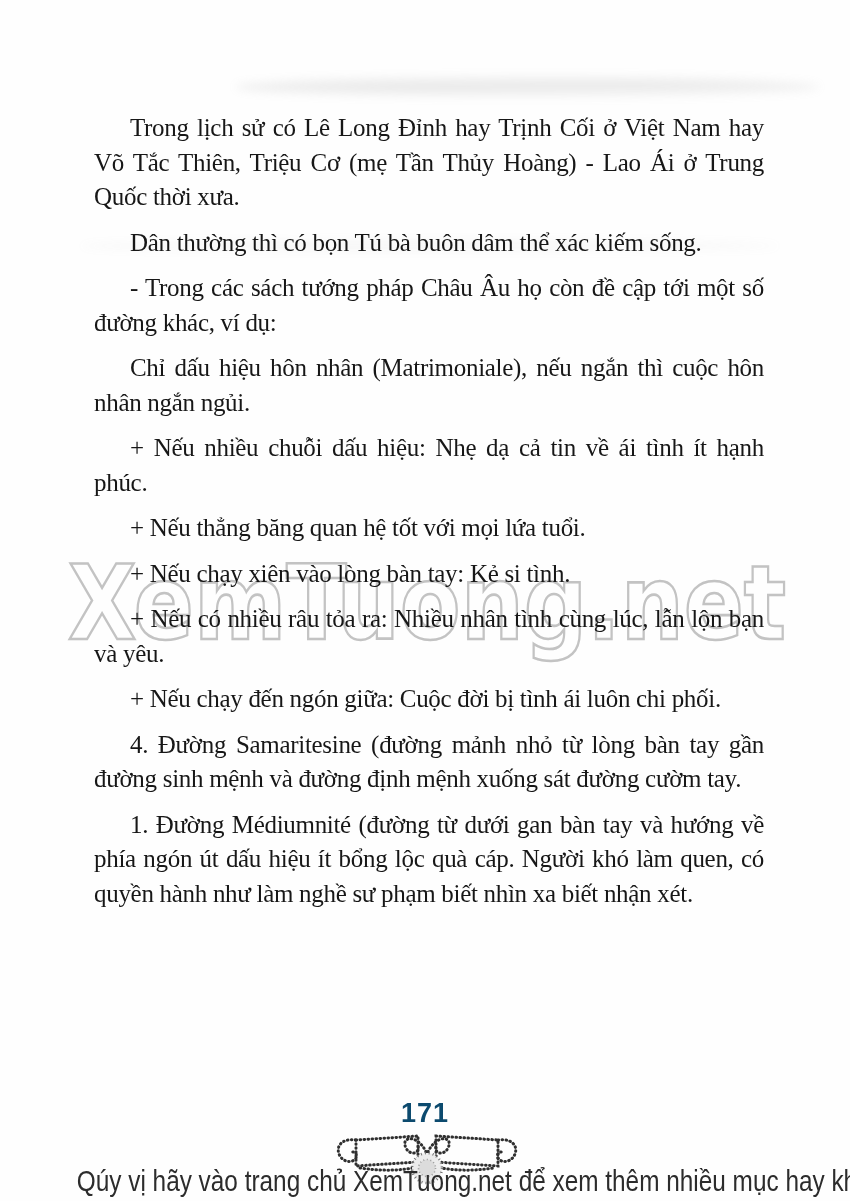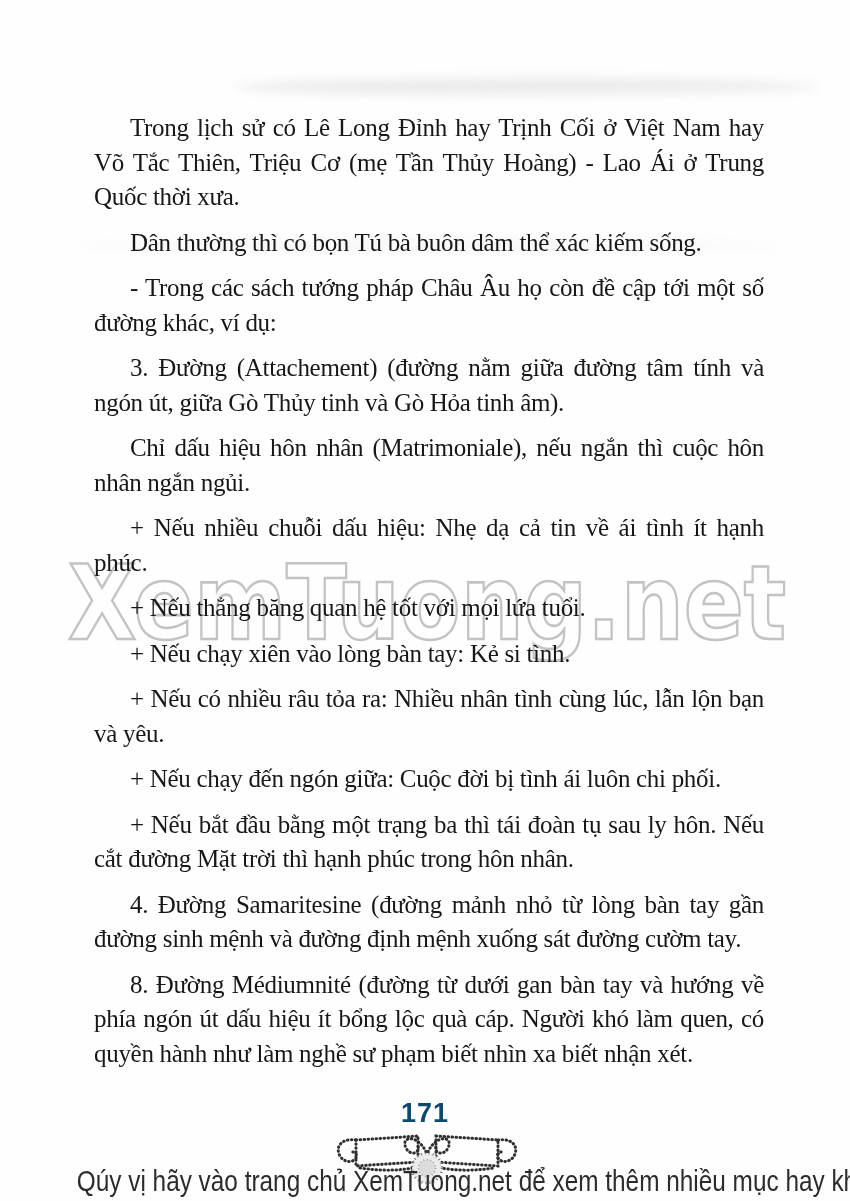--- a/index.html
+++ b/index.html
@@ -100,30 +100,28 @@
   <div class="smudge smudge-mid"></div>
 
   <svg class="watermark" viewBox="0 0 726 140" preserveAspectRatio="none">
     <text x="2" y="106" font-family="DejaVu Sans, sans-serif" font-weight="bold" font-size="104" textLength="718" lengthAdjust="spacingAndGlyphs" fill="rgba(255,255,255,0.25)" stroke="#c3c3c3" stroke-width="2.6">XemTuong.net</text>
   </svg>
 
   <div class="body-text">
       <p>Trong lịch sử có Lê Long Đỉnh hay Trịnh Cối ở Việt Nam hay Võ Tắc Thiên, Triệu Cơ (mẹ Tần Thủy Hoàng) - Lao Ái ở Trung Quốc thời xưa.</p>
       <p>Dân thường thì có bọn Tú bà buôn dâm thể xác kiếm sống.</p>
       <p>- Trong các sách tướng pháp Châu Âu họ còn đề cập tới một số đường khác, ví dụ:</p>
-      <p>3. Đường (Attachement) (đường nằm giữa đường tâm tính và ngón út, giữa Gò Thủy tinh và Gò Hỏa tinh âm).</p>
       <p>Chỉ dấu hiệu hôn nhân (Matrimoniale), nếu ngắn thì cuộc hôn nhân ngắn ngủi.</p>
       <p>+ Nếu nhiều chuỗi dấu hiệu: Nhẹ dạ cả tin về ái tình ít hạnh phúc.</p>
       <p>+ Nếu thẳng băng quan hệ tốt với mọi lứa tuổi.</p>
       <p>+ Nếu chạy xiên vào lòng bàn tay: Kẻ si tình.</p>
       <p>+ Nếu có nhiều râu tỏa ra: Nhiều nhân tình cùng lúc, lẫn lộn bạn và yêu.</p>
       <p>+ Nếu chạy đến ngón giữa: Cuộc đời bị tình ái luôn chi phối.</p>
-      <p>+ Nếu bắt đầu bằng một trạng ba thì tái đoàn tụ sau ly hôn. Nếu cắt đường Mặt trời thì hạnh phúc trong hôn nhân.</p>
       <p>4. Đường Samaritesine (đường mảnh nhỏ từ lòng bàn tay gần đường sinh mệnh và đường định mệnh xuống sát đường cườm tay.</p>
-      <p>8. Đường Médiumnité (đường từ dưới gan bàn tay và hướng về phía ngón út dấu hiệu ít bổng lộc quà cáp. Người khó làm quen, có quyền hành như làm nghề sư phạm biết nhìn xa biết nhận xét.</p>
+      <p>1. Đường Médiumnité (đường từ dưới gan bàn tay và hướng về phía ngón út dấu hiệu ít bổng lộc quà cáp. Người khó làm quen, có quyền hành như làm nghề sư phạm biết nhìn xa biết nhận xét.</p>
     </div>
 
   <div class="page-number">171</div>
 
   <svg class="ornament" viewBox="0 0 195 62">
     <g fill="none" stroke="#2f2f2f" stroke-width="3" stroke-linecap="round" stroke-dasharray="0.6 3.4">
 
       <path d="M26 14 C12 12, 6 20, 9 28 C12 36, 22 38, 26 32 C28 28, 24 24, 20 27"></path>
 
       <path d="M26 14 L88 10 L88 36 L26 40 Z"></path>

